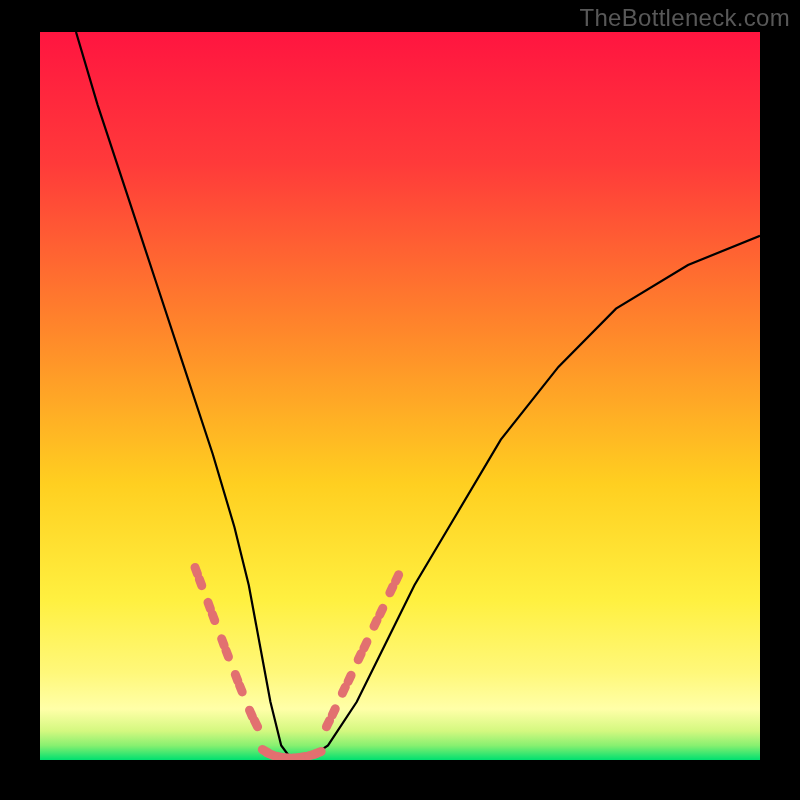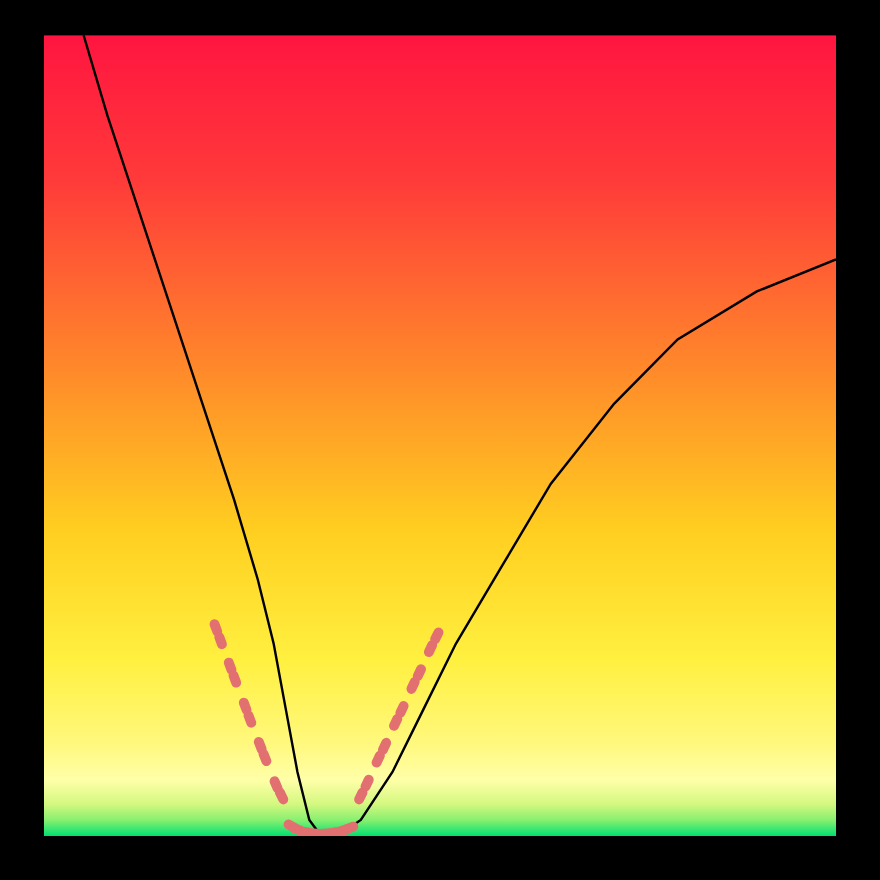--- a/index.html
+++ b/index.html
@@ -37,20 +37,21 @@
     display: block;
     width: 100%;
     height: 100%;
   }
 </style>
 </head>
 <body>
 
 <div class="frame">
 
+  <div class="watermark">TheBottleneck.com</div>
 
   <div class="plot-area">
     <svg viewBox="0 0 720 728" preserveAspectRatio="none">
       <defs>
         <linearGradient id="bg-grad" x1="0" y1="0" x2="0" y2="1">
           <stop offset="0%" stop-color="#ff1540"></stop>
           <stop offset="18%" stop-color="#ff3a3a"></stop>
           <stop offset="42%" stop-color="#ff8a2a"></stop>
           <stop offset="62%" stop-color="#ffcf20"></stop>
           <stop offset="78%" stop-color="#fff040"></stop>

